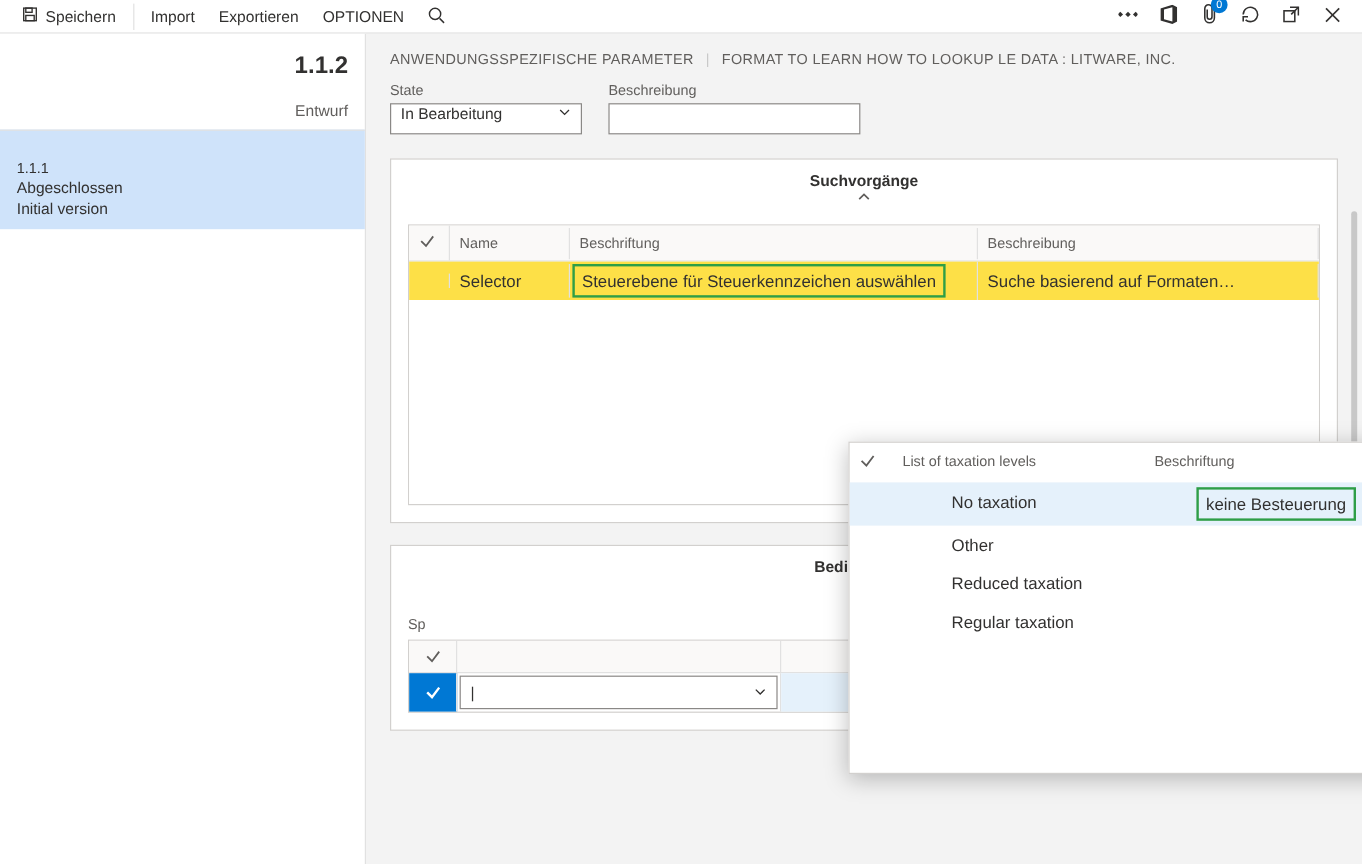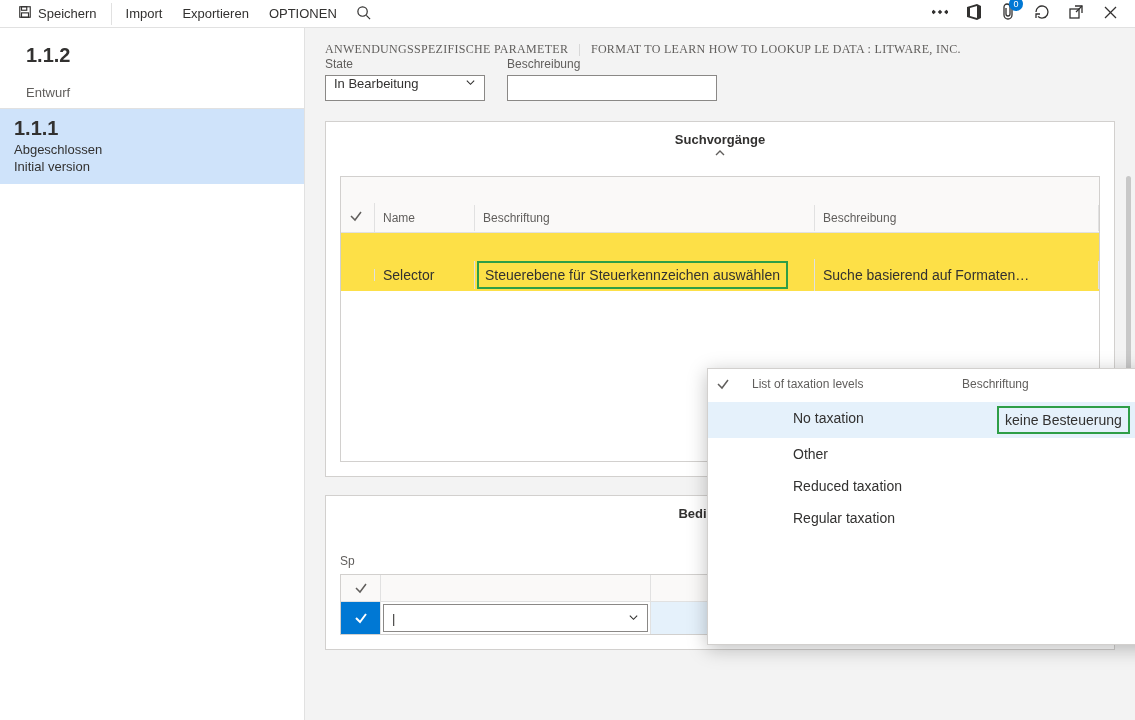--- a/index.html
+++ b/index.html
@@ -47,45 +47,46 @@
     border-radius:50%; width:14px; height:14px;
     display:flex; align-items:center; justify-content:center;
   }
   .body-row { flex:1; display:flex; overflow:hidden; }
   .sidebar {
     width: 305px;
     background:#fff;
     border-right:1px solid #e1e1e1;
     display:flex; flex-direction:column;
   }
-  .sidebar-top { padding: 16px 26px 8px; }
+  .sidebar-top { padding: 16px 14px 8px; text-align: right; }
   .sidebar-title { font-size: 20px; font-weight: 600; color:#323130; }
   .sidebar-sub { font-size:13px; color:#605e5c; margin-top: 18px; }
   .sidebar-item {
     padding: 8px 14px 10px;
     border-top:1px solid #e1e1e1;
     cursor:pointer;
   }
   .sidebar-item.selected { background:#cfe3fa; }
-  .sidebar-item .v-title { font-size:20px; font-weight:700; }
+  .sidebar-item .v-title { font-size:12px; font-weight:400;margin-top:16px; }
   .sidebar-item .v-line { font-size:13px; color:#323130; margin-top:2px; }
   .main {
     flex:1;
     padding: 14px 20px 0 20px;
     overflow:hidden;
     position:relative;
   }
   .scroll-indicator {
     position:absolute; right:4px; top:148px; width:5px; height:310px;
     background:#c8c8c8; border-radius:3px;
   }
   .breadcrumb {
     font-size:12px; letter-spacing:0.3px; color:#605e5c;
     text-transform:uppercase;
-    display:flex; gap:10px; align-items:center;font-family:Liberation Serif, serif;
+    margin-bottom: 12px;
+    display:flex; gap:10px; align-items:center;
   }
   .breadcrumb .sep { color:#c8c8c8; }
   .field-row { display:flex; gap: 22px; margin-bottom: 20px; }
   .field-label { font-size:12px; color:#605e5c; margin-bottom:4px; display:block;}
   .select-box, .text-box {
     border:1px solid #8a8886; background:#fff; height:26px;
     display:flex; align-items:flex-start; padding: 0 8px;
     font-size:13px;
   }
   .select-box { width: 160px; justify-content:space-between; cursor:pointer;}
@@ -108,21 +109,21 @@
     margin: 4px 14px 14px;
   }
   .grid-headrow, .grid-row {
     display:grid;
     grid-template-columns: 34px 100px 340px 1fr;
     align-items:center;
   }
   .grid-headrow > div, .grid-row > div {
     padding: 6px 8px;
     border-right:1px solid #e1e1e1;
-    overflow:hidden; text-overflow:ellipsis; white-space:nowrap;margin-top:26px;
+    overflow:hidden; text-overflow:ellipsis; white-space:nowrap;
   }
   .grid-headrow { background:#faf9f8; border-bottom:1px solid #e1e1e1; color:#605e5c; font-size:12px;}
   .grid-row { background:#fde047; font-size:14px; }
   .grid-fill { height: 170px; background:#fff; }
   .green-frame {
     border:2.5px solid #2e9e47;
     padding: 4px 6px;
     margin: -4px -6px;
     display:inline-block;
   }

